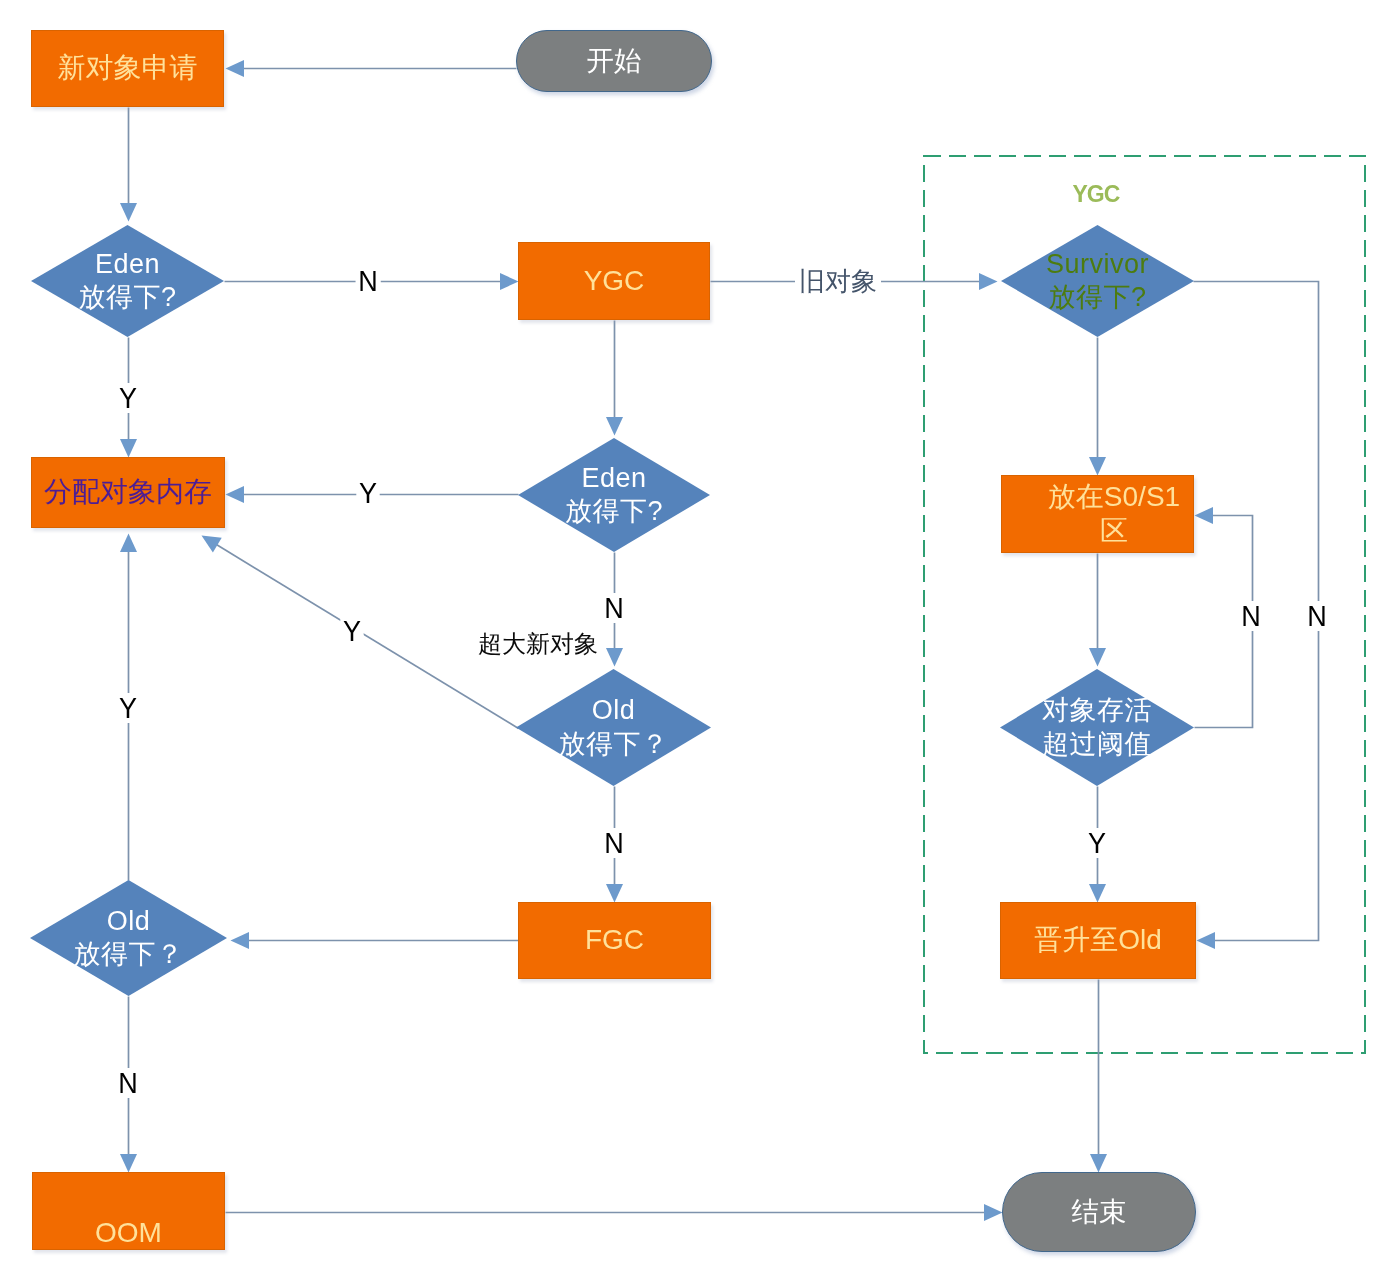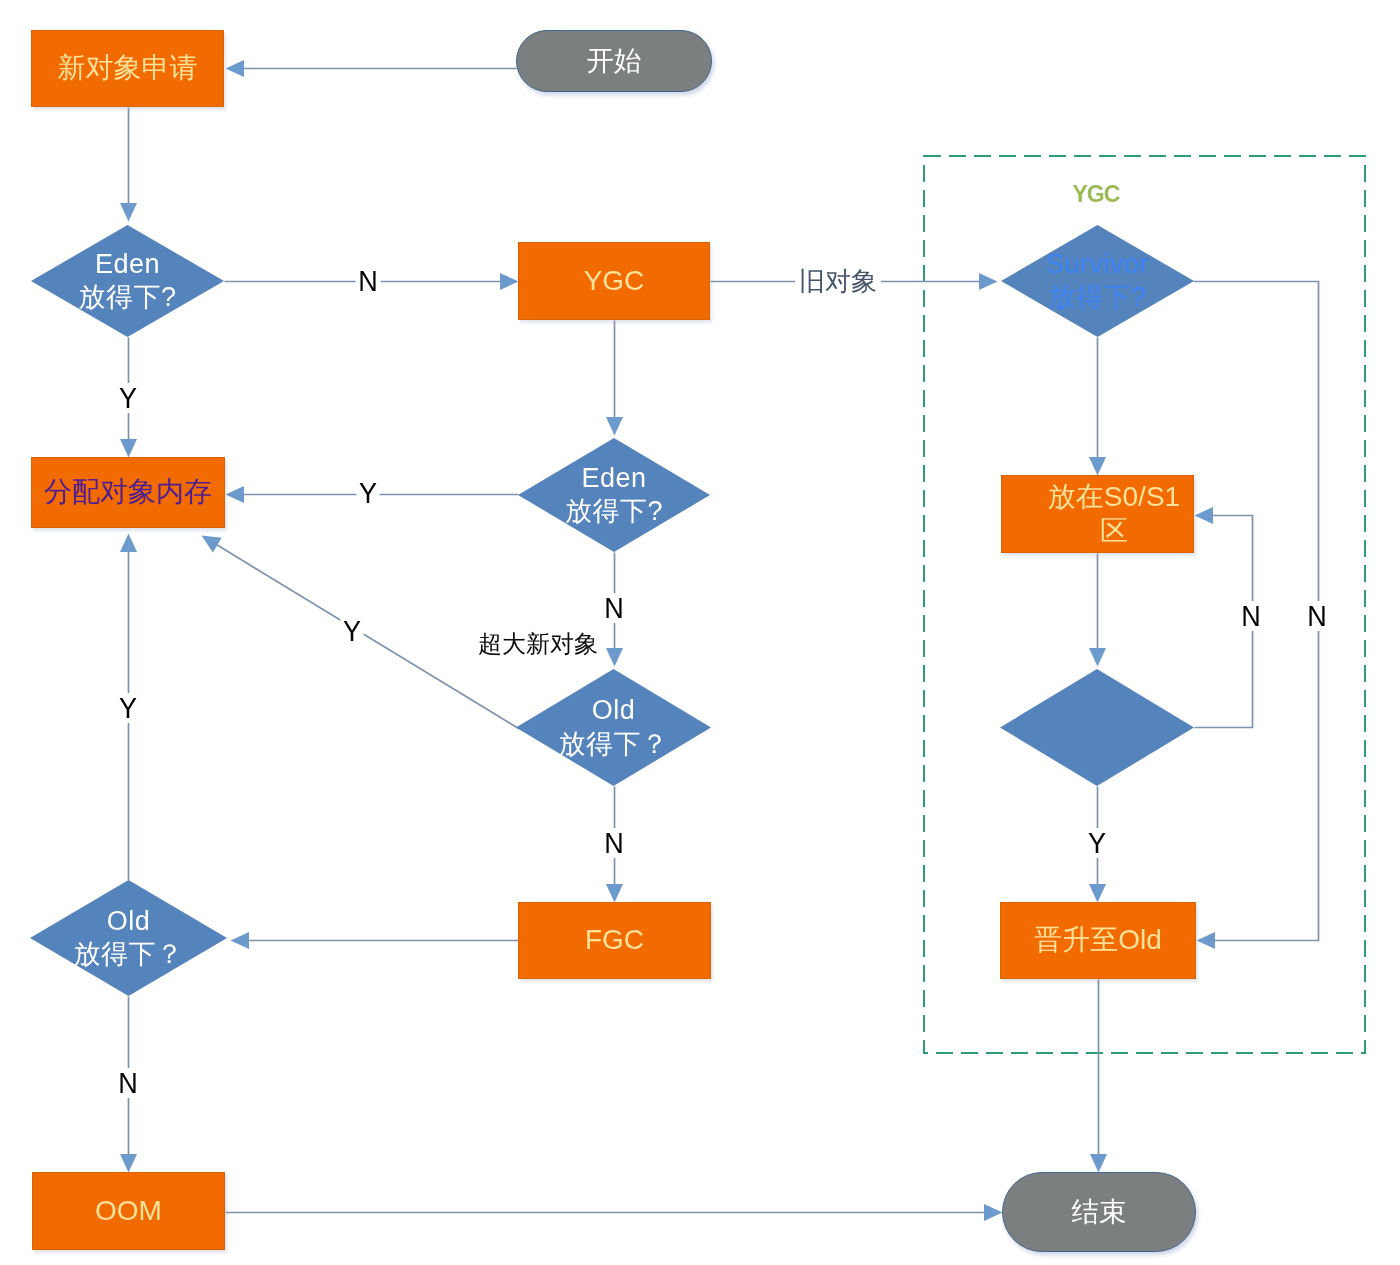--- a/index.html
+++ b/index.html
@@ -141,21 +141,21 @@
           <polygon points="96.5,0 193,56 96.5,112 0,56" fill="#5583BB"></polygon>
         </svg>
       <span class="lbl">Eden
 放得下?</span>
     </div>
 
     <div class="node proc" style="left: 518px; top: 242px; width: 192px; height: 78px; background: rgb(242, 107, 0); color: rgb(255, 225, 154);">
       <span class="lbl">YGC</span>
     </div>
 
-    <div class="node dec" style="left: 1001px; top: 225px; width: 193px; height: 112px; color: #3b82f6;">
+    <div class="node dec" style="left: 1001px; top: 225px; width: 193px; height: 112px; color: #4d7c0f;">
       <svg class="dshape" xmlns="http://www.w3.org/2000/svg" preserveAspectRatio="none" viewBox="0 0 193 112">
           <polygon points="96.5,0 193,56 96.5,112 0,56" fill="#5583BB"></polygon>
         </svg>
       <span class="lbl">Survivor
 放得下?</span>
     </div>
 
     <div class="node proc" style="left: 31px; top: 457px; width: 194px; height: 71px; background: rgb(242, 107, 0); color: #4c1d95;">
       <span class="lbl">分配对象内存</span>
     </div>
@@ -177,39 +177,41 @@
           <polygon points="97.5,0 195,58.5 97.5,117 0,58.5" fill="#5583BB"></polygon>
         </svg>
       <span class="lbl">Old
 放得下？</span>
     </div>
 
     <div class="node dec" style="left: 1000px; top: 669px; width: 194px; height: 117px; color: rgb(255, 255, 255);">
       <svg class="dshape" xmlns="http://www.w3.org/2000/svg" preserveAspectRatio="none" viewBox="0 0 194 117">
           <polygon points="97,0 194,58.5 97,117 0,58.5" fill="#5583BB"></polygon>
         </svg>
+      <span class="lbl">对象存活
+超过阈值</span>
     </div>
 
     <div class="node dec" style="left: 30px; top: 880px; width: 197px; height: 116px; color: rgb(255, 255, 255);">
       <svg class="dshape" xmlns="http://www.w3.org/2000/svg" preserveAspectRatio="none" viewBox="0 0 197 116">
           <polygon points="98.5,0 197,58 98.5,116 0,58" fill="#5583BB"></polygon>
         </svg>
       <span class="lbl">Old
 放得下？</span>
     </div>
 
     <div class="node proc" style="left: 518px; top: 902px; width: 193px; height: 77px; background: rgb(242, 107, 0); color: rgb(255, 225, 154);">
       <span class="lbl">FGC</span>
     </div>
 
     <div class="node proc" style="left: 1000px; top: 902px; width: 196px; height: 77px; background: rgb(242, 107, 0); color: rgb(255, 225, 154);">
       <span class="lbl">晋升至Old</span>
     </div>
 
-    <div class="node proc" style="left: 32px; top: 1172px; width: 193px; height: 78px; background: rgb(242, 107, 0); color: rgb(255, 225, 154);">
+    <div class="node proc" style="left: 32px; top: 1172px; width: 193px; height: 78px; background: rgb(242, 107, 0); color: rgb(255, 225, 154); align-items: flex-end;">
       <span class="lbl">OOM</span>
     </div>
 
     <div class="node term" style="left: 1002px; top: 1172px; width: 194px; height: 80px; background: rgb(124, 127, 128); color: rgb(255, 255, 255);">
       <span class="lbl">结束</span>
     </div>
 
   </div>
 
   <div id="edgelabels">

